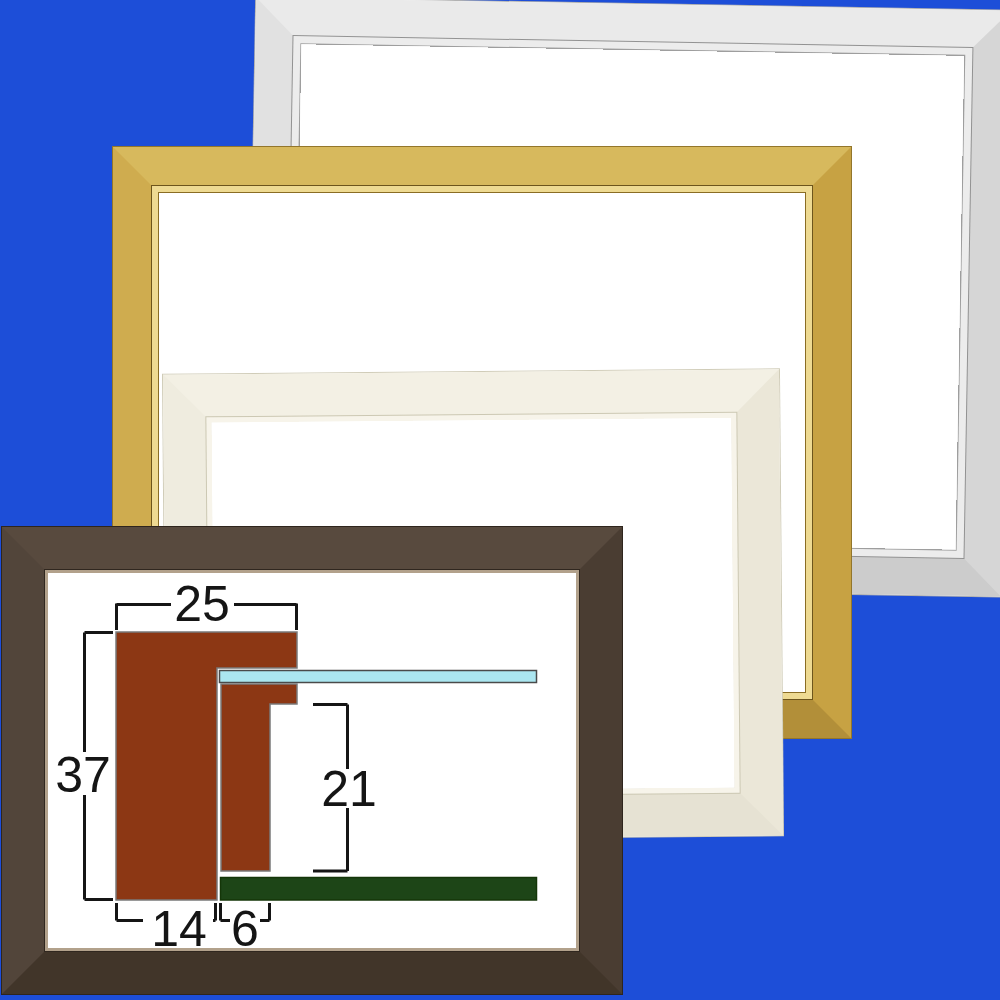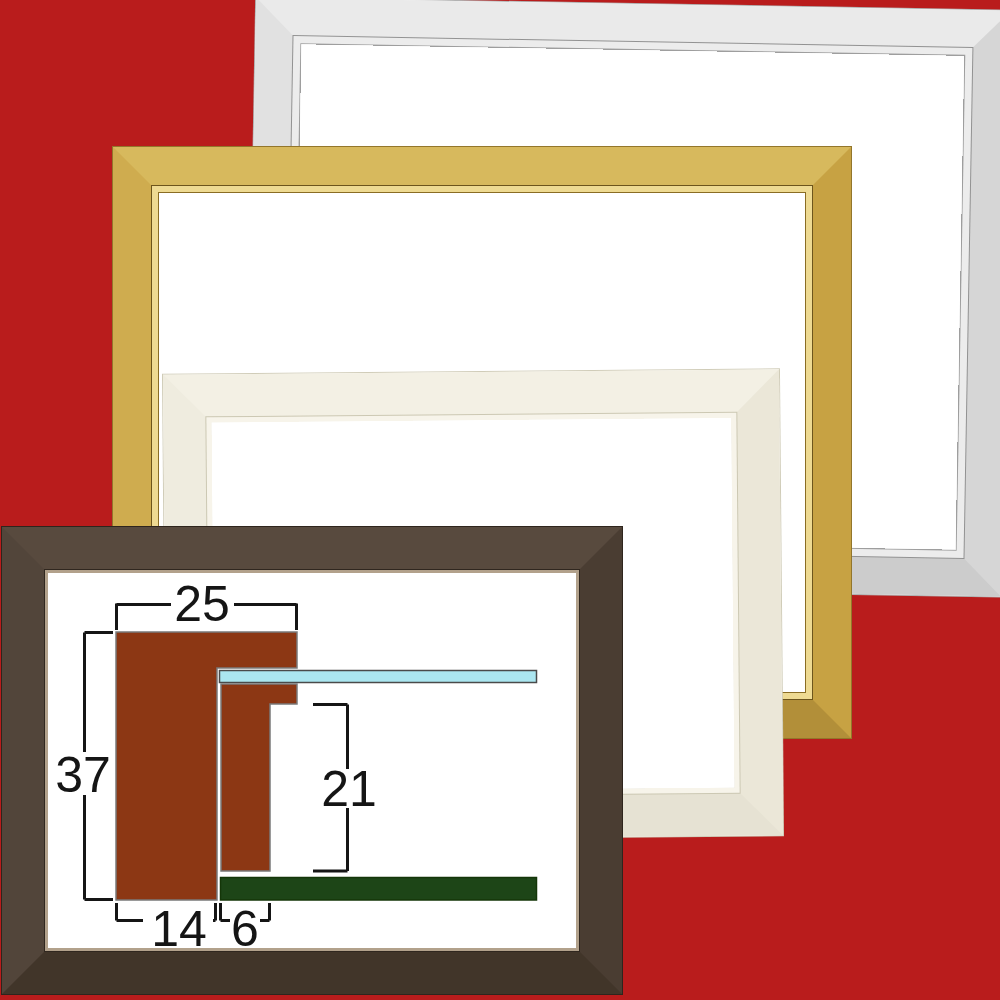--- a/index.html
+++ b/index.html
@@ -1,16 +1,16 @@
 <!DOCTYPE html>
 <html><head>
 <meta charset="utf-8">
 <style>
   html,body{margin:0;padding:0;background:#fff}
-  .stage{position:relative;width:1000px;height:1000px;background:#b91c1c;overflow:hidden;
+  .stage{position:relative;width:1000px;height:1000px;background:#1d4ed8;overflow:hidden;
          font-family:"Liberation Sans",sans-serif}
   .frame{position:absolute;background:#ffffff;border-style:solid;box-sizing:border-box}
   .opening{position:absolute;inset:0;pointer-events:none}
 
   
   .silver{left:251px;top:4px;width:755px;height:586px;border-width:46px;
     border-color:#eaeaea #d6d6d6 #cccccc #e1e1e1;
     box-shadow:0 0 0 1px #b2b2b2;
     transform:rotate(1deg);z-index:10}
   .silver .opening{box-shadow:0 0 0 1px #9e9e9e,0 0 0 8px #ececec,0 0 0 9px #929292}

